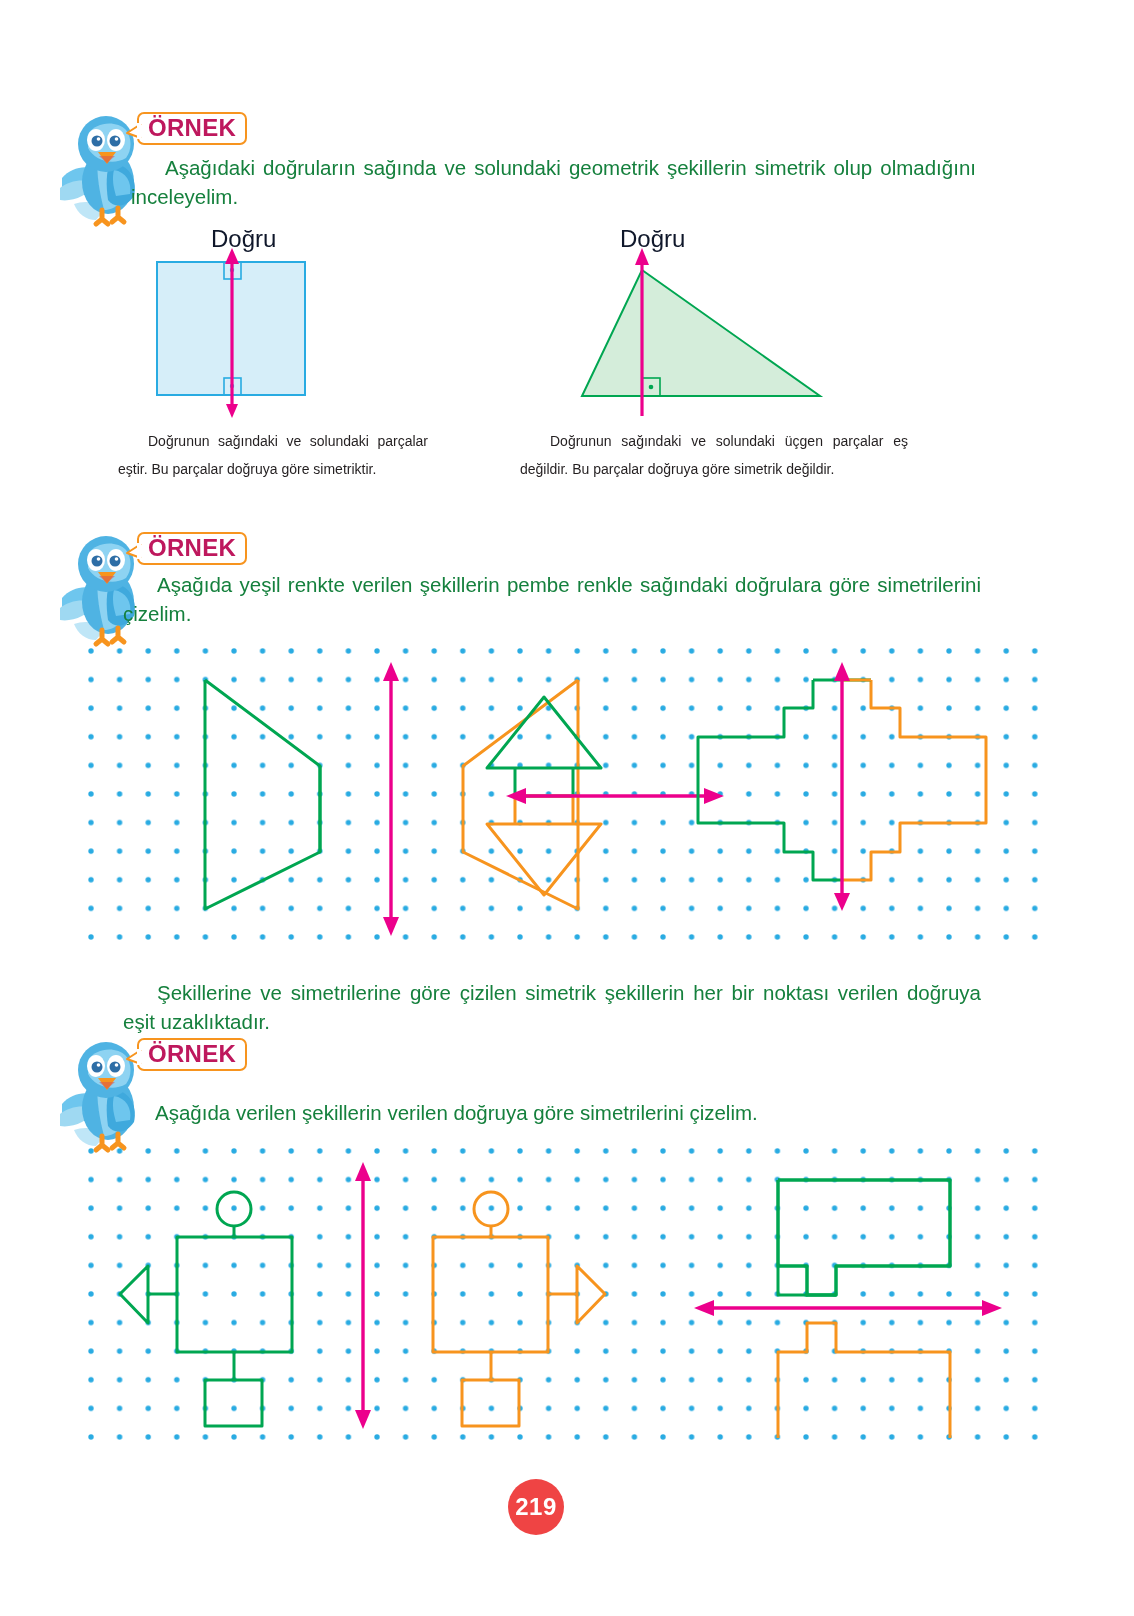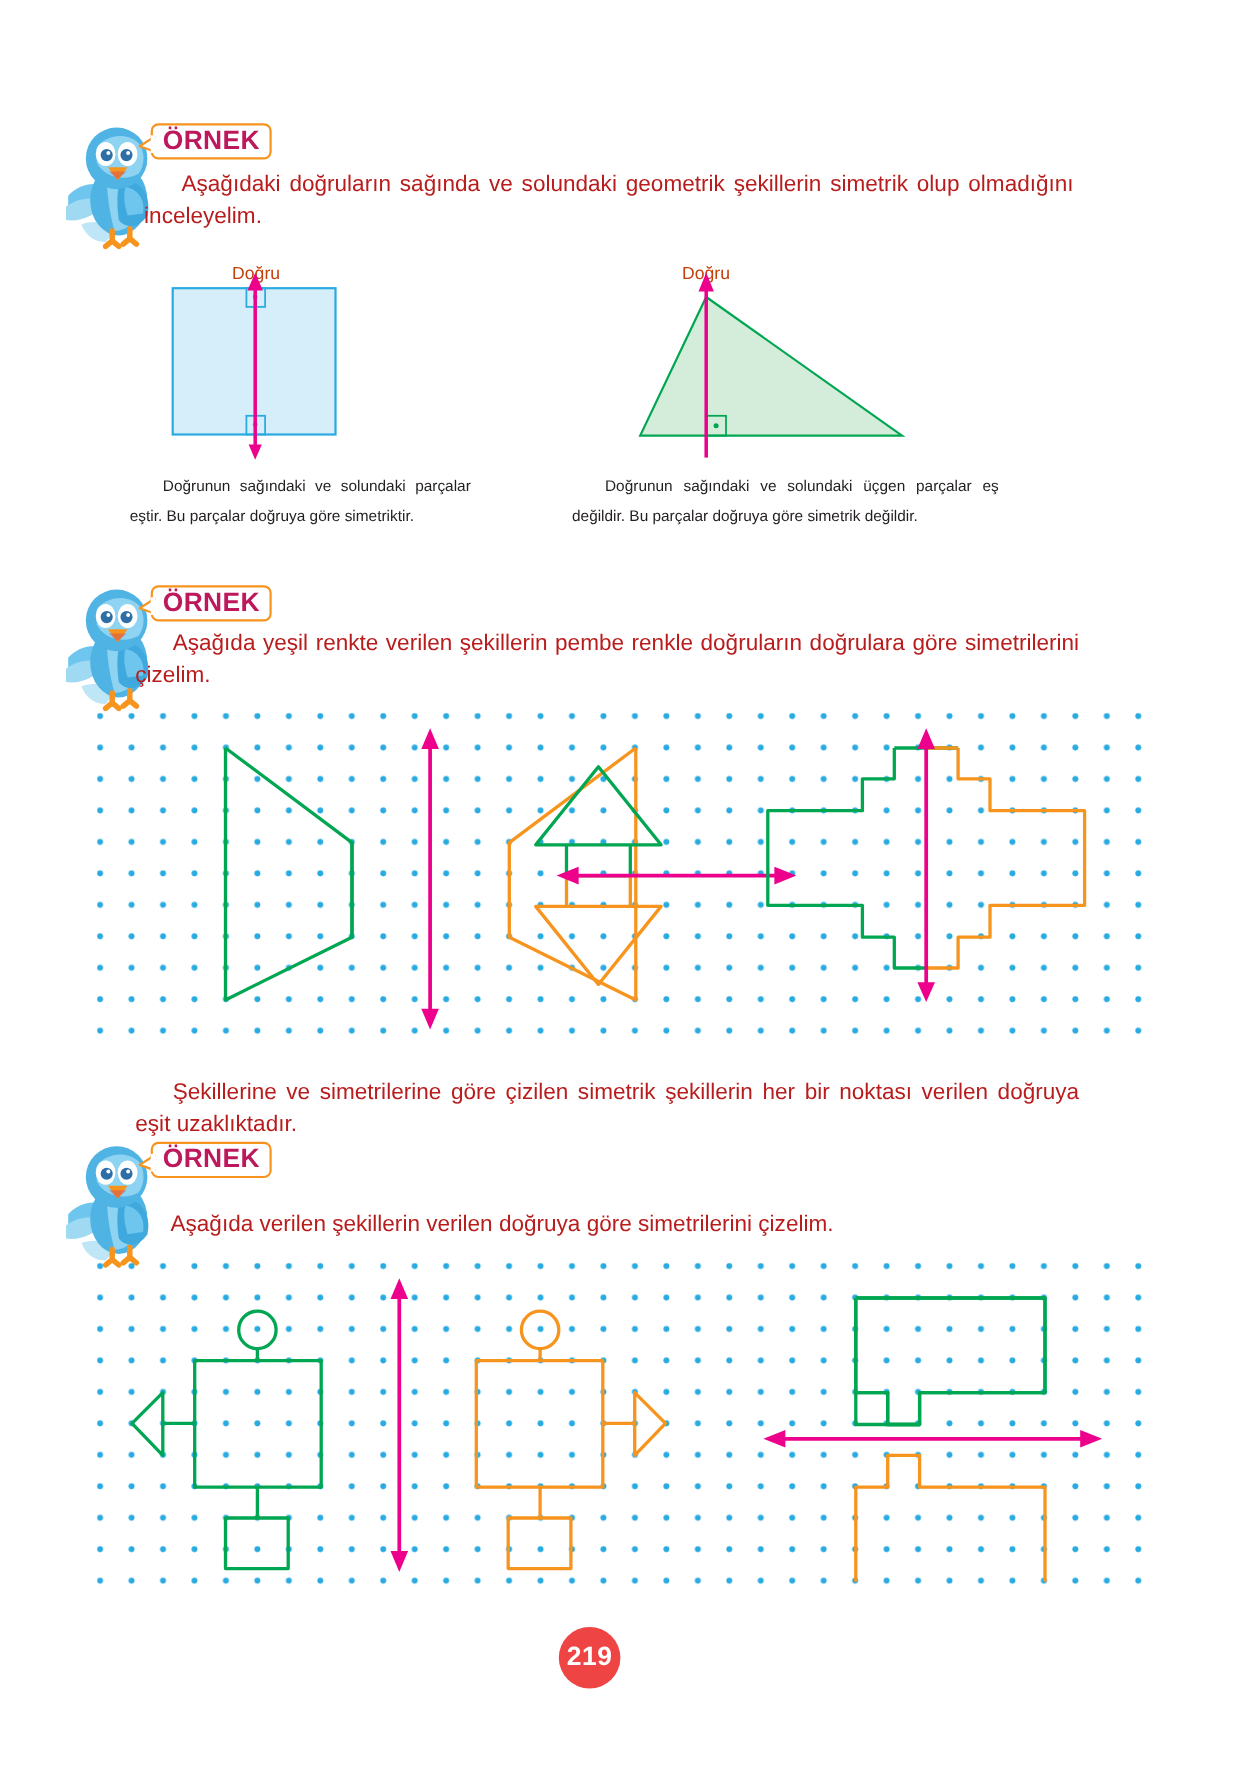--- a/index.html
+++ b/index.html
@@ -31,37 +31,36 @@
     position:absolute;left:-13px;top:8px;width:14px;height:14px;
     overflow:visible;
   }
 
   
   .para{
     position:absolute;
     font-size:20.5px;
     line-height:29px;
     text-align:justify;
-    color:#b91c1c;
+    color:#15803d;
   }
   .para.indent{text-indent:34px;}
   .cap{
     position:absolute;
     font-size:14px;
     line-height:28px;
     text-align:justify;
     color:#231f20;
     text-indent:30px;
   }
   .lbl{
     position:absolute;
-    font-size:16px;
-    color:#c2410c;
+    font-size:24px;
+    color:#0f172a;
     white-space:nowrap;
-    margin-top:16px;
   }
 
   
   .pageno{
     position:absolute;left:508px;top:1479px;
     width:56px;height:56px;border-radius:50%;
     background:#ef4444;color:#fff;
     display:flex;align-items:center;justify-content:center;
     font-size:24px;font-weight:bold;letter-spacing:.5px;
   }
@@ -181,21 +180,21 @@
   <div class="ornek" style="left:137px;top:532px;">
     <span class="tail">
       <svg width="16" height="18" viewBox="0 0 16 18">
         <path d="M15 2 L1 11 L15 16" fill="#fff" stroke="#F7941E" stroke-width="2" stroke-linejoin="round"></path>
         <line x1="13" y1="1" x2="13" y2="17" stroke="#fff" stroke-width="4"></line>
       </svg>
     </span>
     <span>ÖRNEK</span>
   </div>
 
-  <div class="para indent" style="left:123px;top:570px;width:858px;">Aşağıda yeşil renkte verilen şekillerin pembe renkle doğruların doğrulara göre simetrilerini çizelim.</div>
+  <div class="para indent" style="left:123px;top:570px;width:858px;">Aşağıda yeşil renkte verilen şekillerin pembe renkle sağındaki doğrulara göre simetrilerini çizelim.</div>
 
   <div class="abs" style="left:88px;top:648px;">
     <svg width="960" height="305" viewBox="0 0 960 305">
       <defs>
         <pattern id="dots-u" x="0" y="0" width="28.6" height="28.6" patternUnits="userSpaceOnUse">
           <circle cx="3" cy="3" r="2.7" fill="#29ABE2"></circle>
         </pattern>
       </defs>
       <rect x="0" y="0" width="960" height="305" fill="url(#dots-u)"></rect>
 

